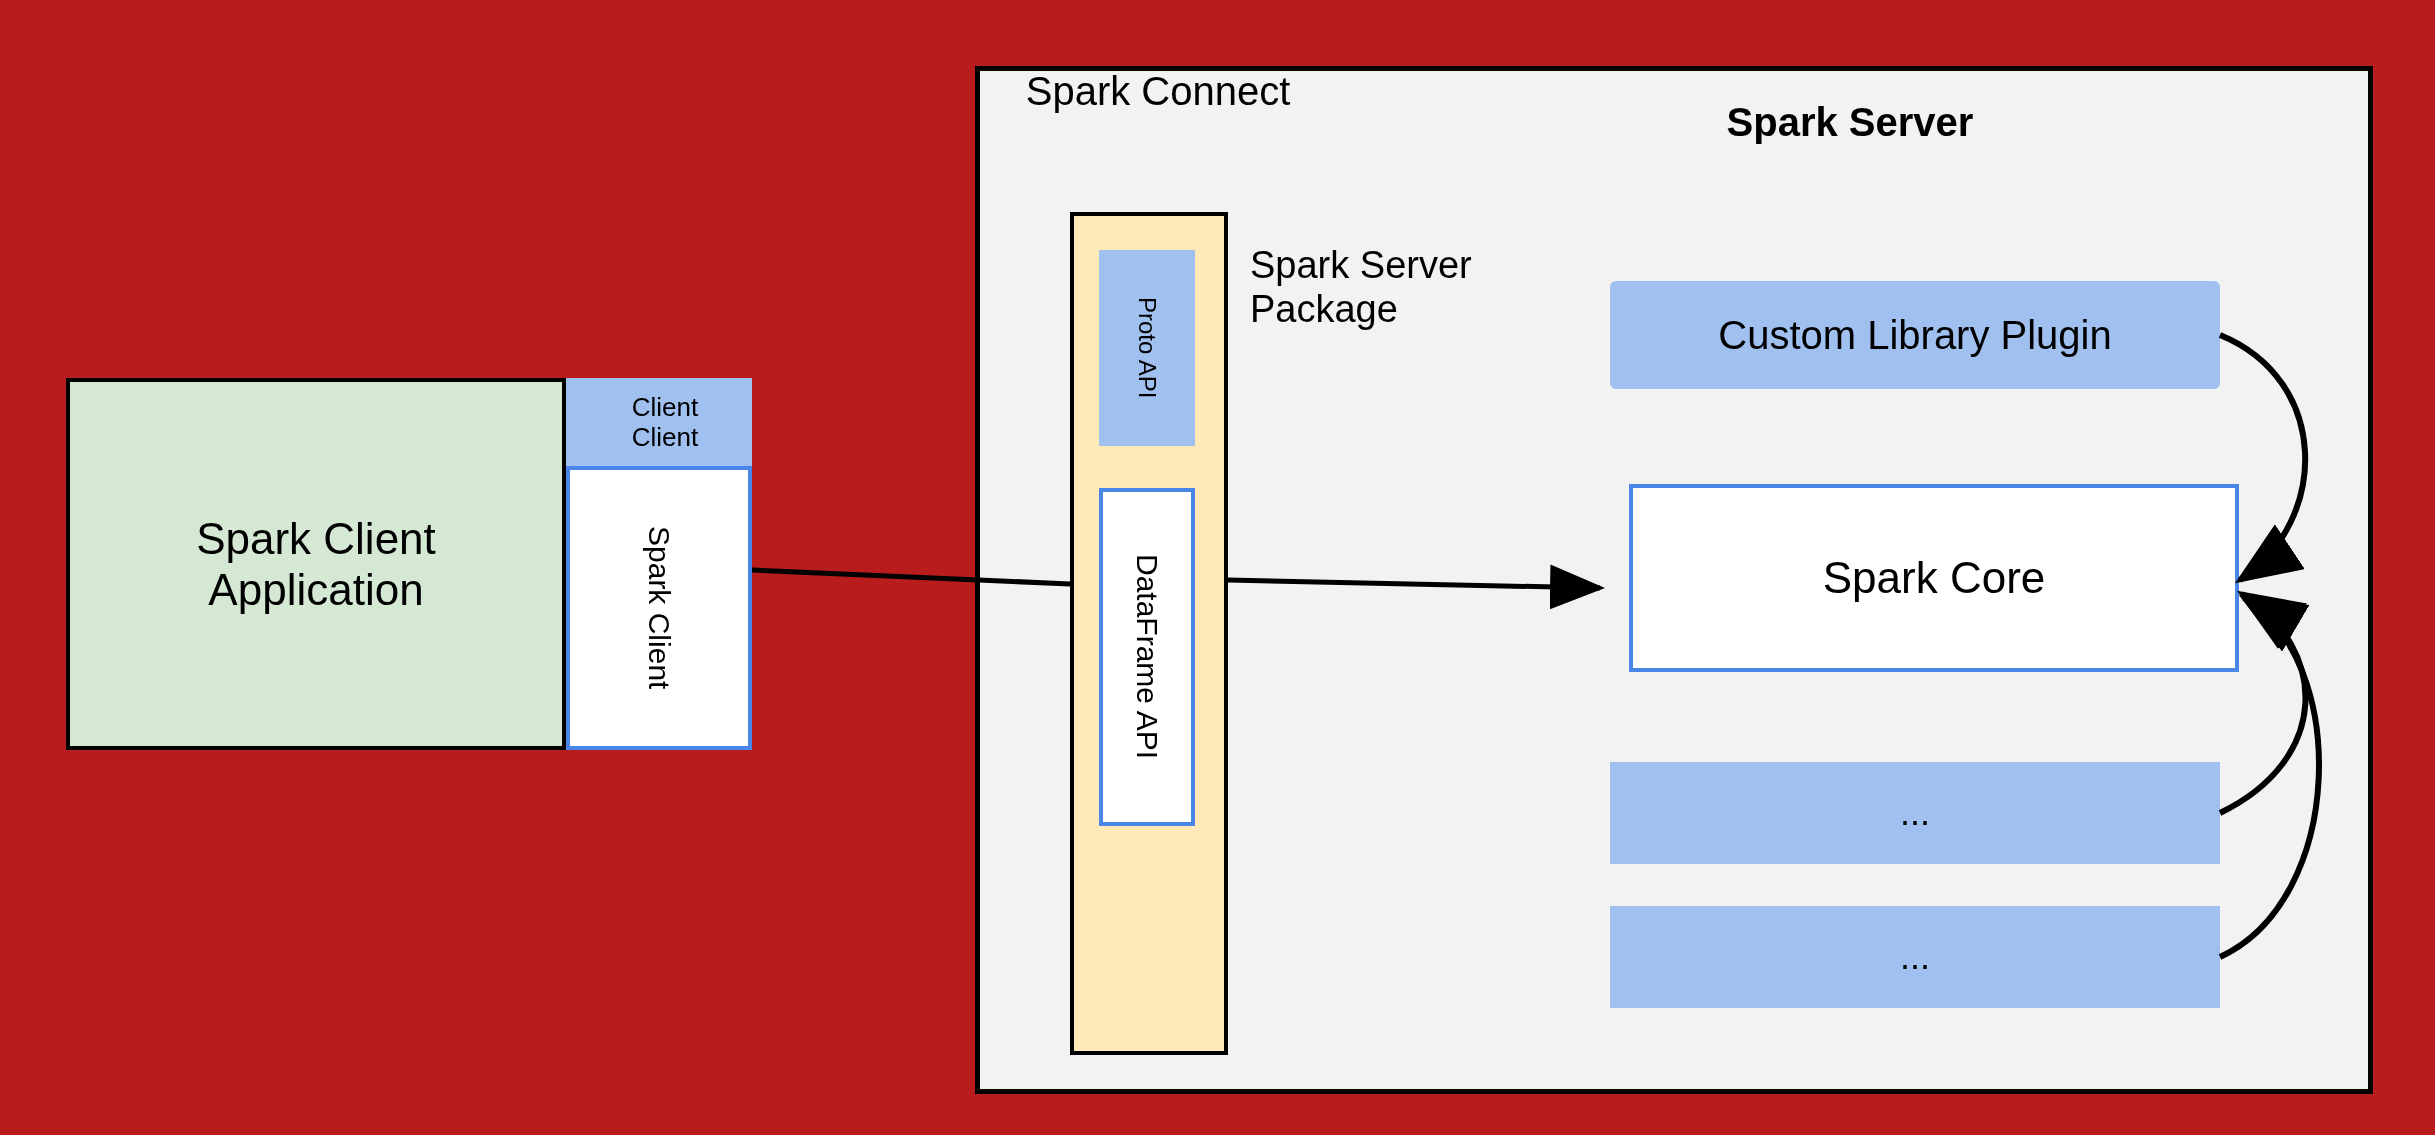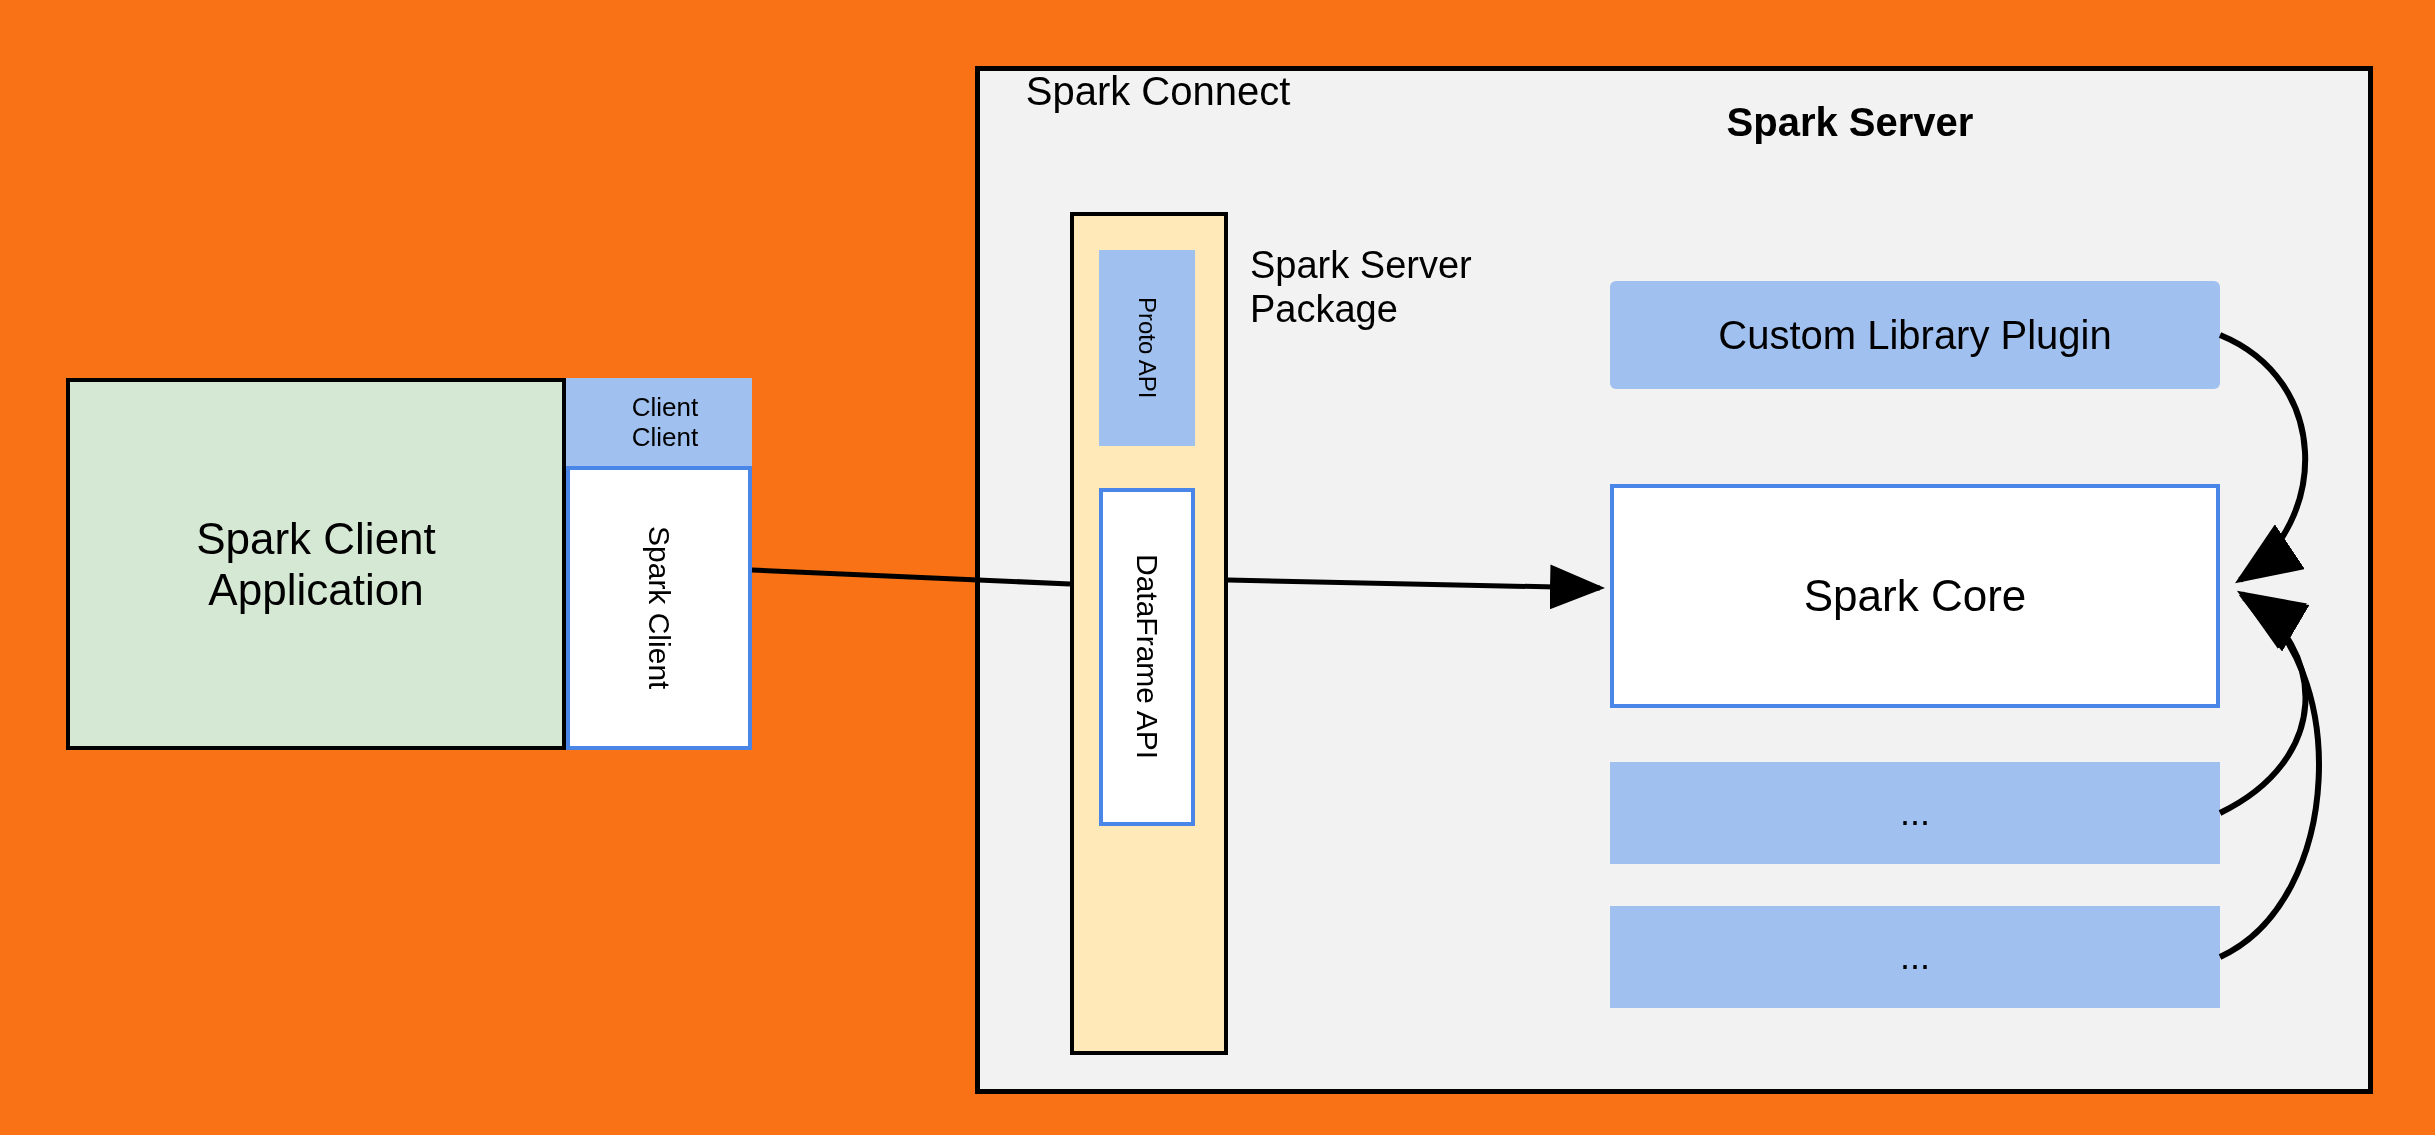--- a/index.html
+++ b/index.html
@@ -8,21 +8,21 @@
     background: #ffffff;
   }
   body {
     font-family: "Liberation Sans", sans-serif;
     color: #000000;
   }
   #canvas {
     position: relative;
     width: 2435px;
     height: 1135px;
-    background: #f97316;
+    background: #b91c1c;
     overflow: hidden;
   }
   .box {
     position: absolute;
     box-sizing: border-box;
     display: flex;
     align-items: center;
     justify-content: center;
     text-align: center;
     line-height: 1.16;
@@ -142,24 +142,25 @@
   }
   #custom-plugin {
     top: 281px;
     height: 108px;
     background: #a0c0f0;
     font-size: 40px;
     border-radius: 6px;
   }
   #spark-core {
     top: 484px;
-    height: 224px;
+    height: 188px;
     background: #ffffff;
     border: 4px solid #4a86e8;
     font-size: 44px;
+    margin-left: 19px;
   }
   #dots-1 {
     top: 762px;
     height: 102px;
     background: #a0c0f0;
     font-size: 36px;
   }
   #dots-2 {
     top: 906px;
     height: 102px;

